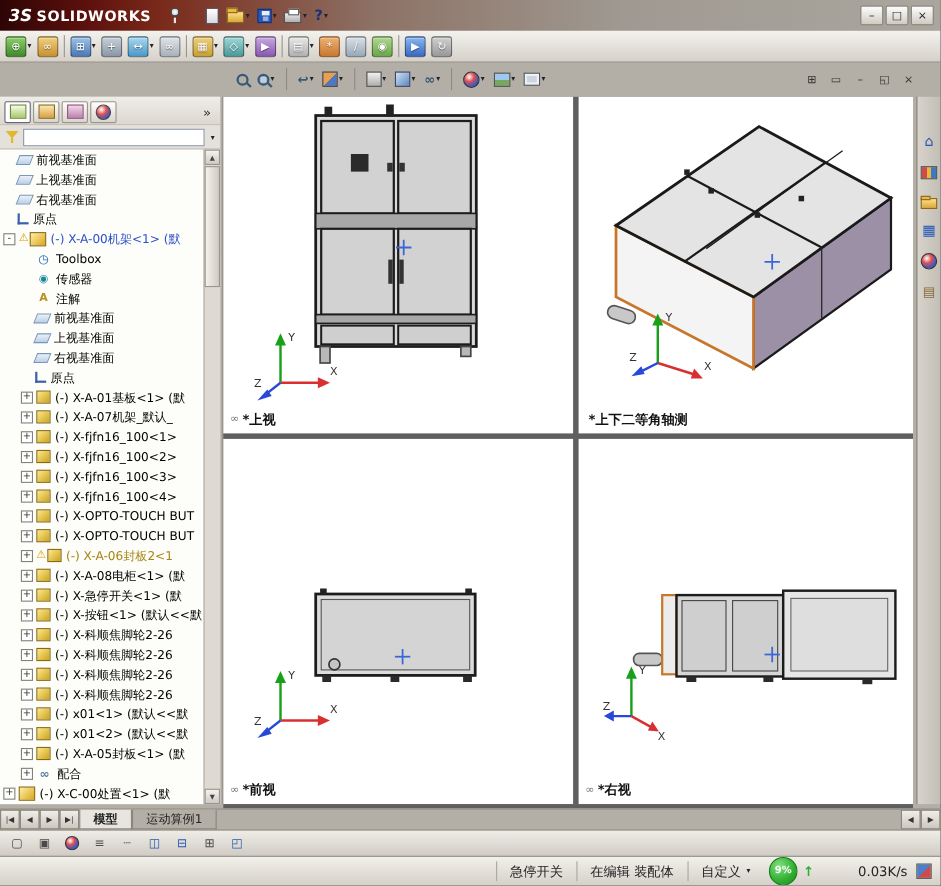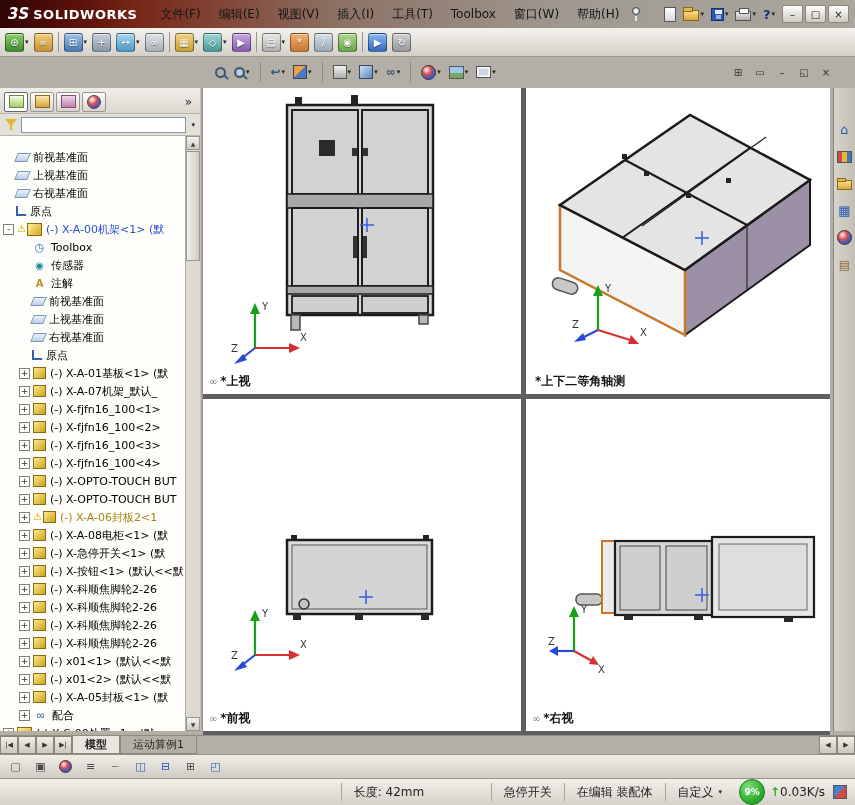--- a/index.html
+++ b/index.html
@@ -85,21 +85,21 @@
   .fm-display-art { width:14px; height:14px; border-radius:50%; border:1px solid #444;
     background:radial-gradient(circle at 35% 30%,#fff,#e05050 40%,#3858c8 75%,#28a050); }
   .fm-overflow { margin-left:auto; font-size:12px; color:#333; padding:0 4px; }
   .filter-row { height:22px; display:flex; align-items:center; gap:4px; padding:2px 5px;
     background:#e4e1da; border-bottom:1px solid #b8b4ac; }
   .funnel-icon { position:relative; width:12px; height:13px; }
   .funnel-icon::before { content:""; position:absolute; top:1px; left:0; border-left:6px solid transparent;
     border-right:6px solid transparent; border-top:7px solid #e0b830; }
   .funnel-icon::after { content:""; position:absolute; top:7px; left:5px; width:2px; height:5px; background:#e0b830; }
   .filter-input { flex:1; height:16px; border:1px solid #8a96a8; background:#fff; font-size:10px; padding:0 2px; font-family:inherit; }
-  .tree { position:absolute; top:48px; bottom:0; left:0; right:15px; background:#fdfdfa; overflow:hidden; padding-top:12px; }
+  .tree { position:absolute; top:48px; bottom:0; left:0; right:15px; background:#fdfdfa; overflow:hidden; padding-top:0; }
   .tree-row { height:18px; display:flex; align-items:center; white-space:nowrap; overflow:hidden; }
   .expander { width:11px; height:11px; min-width:11px; border:1px solid #848078; background:#fff; color:#333;
     font-size:9px; line-height:8px; text-align:center; margin-right:3px; }
   .warn-badge { color:#e0a000; font-size:10px; margin-right:1px; line-height:10px; }
   .t-ico { width:15px; height:13px; min-width:15px; margin-right:4px; display:flex; align-items:center; justify-content:center; }
   .icon-plane { width:13px; height:9px; min-width:13px; background:linear-gradient(#eaf1fa,#bcd0e8); border:1px solid #7a96b8; transform:skewX(-22deg); }
   .icon-origin { width:10px; height:10px; min-width:10px; border-left:2px solid #3a5fae; border-bottom:2px solid #3a5fae; }
   .icon-assembly { background:linear-gradient(135deg,#fff0a0,#d9a520); border:1px solid #8a6a10; }
   .icon-part { width:13px; min-width:13px; height:12px; background:linear-gradient(135deg,#ffe88a,#caa41f); border:1px solid #8a6a10; }
   .icon-history { color:#2a6fb5; font-size:11px; }
@@ -178,38 +178,20 @@
     background:linear-gradient(135deg,#4a7fd0 50%,#d04a4a 50%); }
 </style>
 </head>
 <body>
 
 <div class="titlebar">
   <div class="logo">
     <span class="logo-mark">3S</span>
     <span class="logo-name">SOLIDWORKS</span>
   </div>
-  <div class="menubar">
-
-      <span class="menu-item">文件(F)</span>
-
-      <span class="menu-item">编辑(E)</span>
-
-      <span class="menu-item">视图(V)</span>
-
-      <span class="menu-item">插入(I)</span>
-
-      <span class="menu-item">工具(T)</span>
-
-      <span class="menu-item">Toolbox</span>
-
-      <span class="menu-item">窗口(W)</span>
-
-      <span class="menu-item">帮助(H)</span>
-    </div>
   <span class="pin-icon"></span>
   <div class="quick">
     <span class="qi">
         <span class="qi-new"></span>
       </span>
     <span class="qi">
         <span class="qi-open"></span>
         <span class="dd">▾</span>
       </span>
     <span class="qi">
@@ -918,25 +900,24 @@
       <span class="b3-g">⊞</span>
     </span>
 
     <span class="b3">
       <span class="b3-g blue">◰</span>
     </span>
   </div>
 
 <div class="statusbar">
   <span class="sb-right">
-    <span class="sb-seg seg-length">长度: 42mm</span>
     <span class="sb-seg">急停开关</span>
     <span class="sb-seg">在编辑 装配体</span>
     <span class="sb-seg">
       <span>自定义</span>
       <span class="dd">▾</span>
     </span>
     <span class="net-badge">9%</span>
     <span class="net-arrow">↑</span>
-    <span style="padding-right:4px;">0.03K/s</span>
+    <span style="padding-right:4px;margin-left:40px;">0.03K/s</span>
     <span class="tray-icon"></span>
   </span>
 </div>
 
 </body></html>

